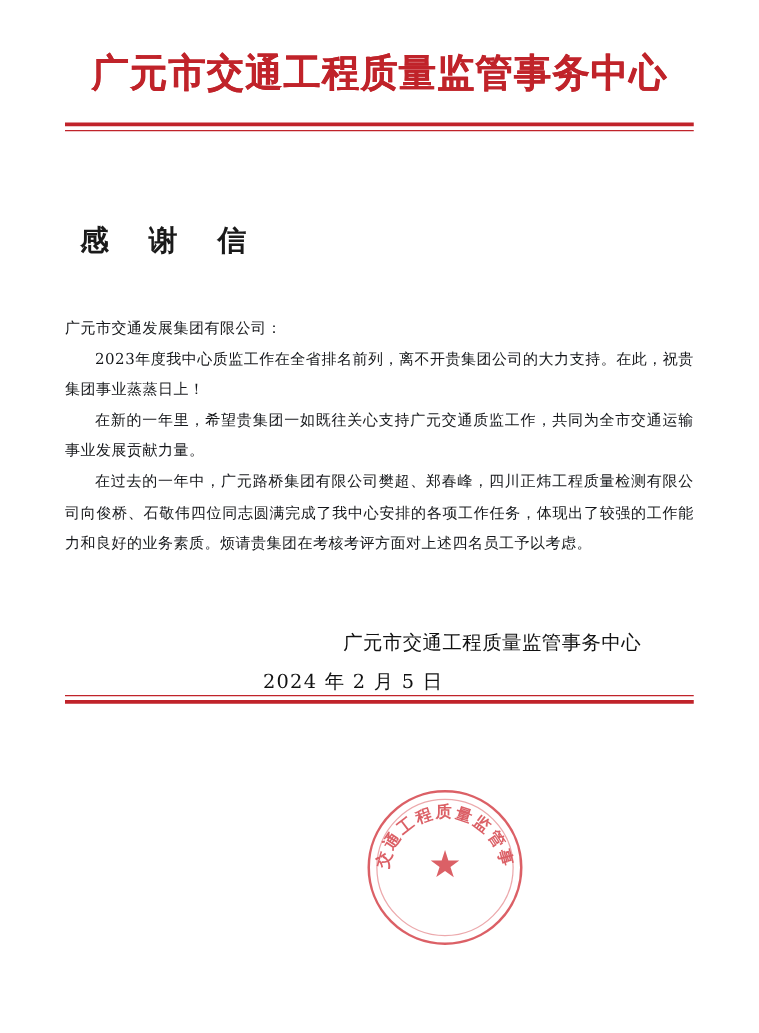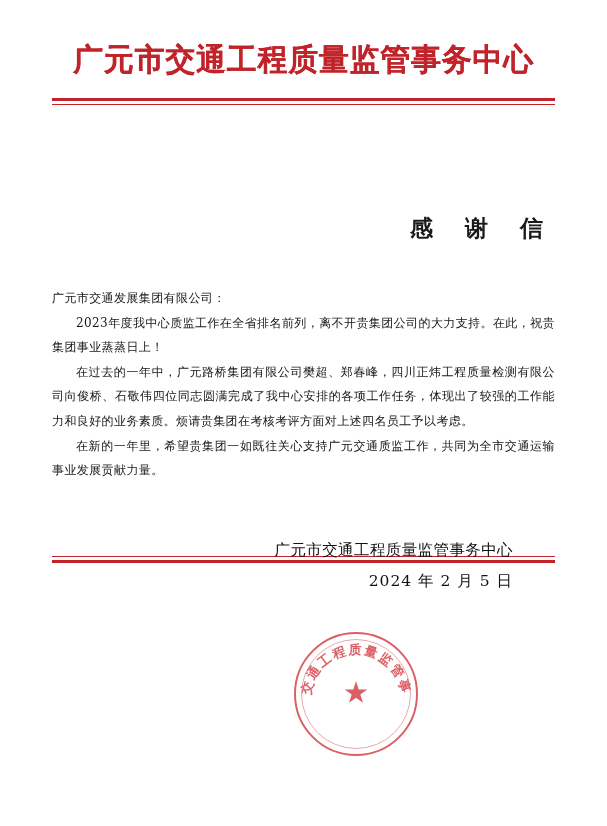--- a/index.html
+++ b/index.html
@@ -45,22 +45,22 @@
     background: #c0232a;
   }
   .rule-thin {
     margin-top: 3px;
     height: 1px;
     background: #c0232a;
   }
 
   
   .doc-title {
-    margin-top: 108px;
-    text-align: right;
+    margin-top: 72px;
+    text-align: left;
     font-size: 23px;
     font-weight: 700;
     letter-spacing: 12px;
     text-indent: 12px;
     color: #1a1a1a;
   }
 
   
   .body-block {
     margin-top: 42px;
@@ -84,20 +84,21 @@
     text-align: right;
     padding-right: 42px;
     font-size: 15.5px;
     line-height: 2.0;
     letter-spacing: 0.4px;
     position: relative;
     z-index: 2;
   }
   .sig-date {
     letter-spacing: 1px;
+    text-align: center;
   }
 
   
   .seal {
     position: absolute;
     left: 294px;
     top: 632px;
     width: 120px;
     height: 120px;
     border: 2.5px solid #d2343c;
@@ -175,22 +176,22 @@
     <div class="letterhead-title">广元市交通工程质量监管事务中心</div>
     <div class="rule-thick"></div>
     <div class="rule-thin"></div>
   </div>
 
   <div class="doc-title">感 谢 信</div>
 
   <div class="body-block">
     <p class="salutation">广元市交通发展集团有限公司：</p>
     <p class="para">2023年度我中心质监工作在全省排名前列，离不开贵集团公司的大力支持。在此，祝贵集团事业蒸蒸日上！</p>
+    <p class="para">在新的一年里，希望贵集团一如既往关心支持广元交通质监工作，共同为全市交通运输事业发展贡献力量。</p>
     <p class="para">在过去的一年中，广元路桥集团有限公司樊超、郑春峰，四川正炜工程质量检测有限公司向俊桥、石敬伟四位同志圆满完成了我中心安排的各项工作任务，体现出了较强的工作能力和良好的业务素质。烦请贵集团在考核考评方面对上述四名员工予以考虑。</p>
-    <p class="para">在新的一年里，希望贵集团一如既往关心支持广元交通质监工作，共同为全市交通运输事业发展贡献力量。</p>
   </div>
 
   <div class="signature">
     <div>广元市交通工程质量监管事务中心</div>
     <div class="sig-date">2024 年 2 月 5 日</div>
   </div>
 
   <div class="seal">
     <div class="seal-inner"></div>
     <svg class="seal-arc" viewBox="0 0 120 120">

